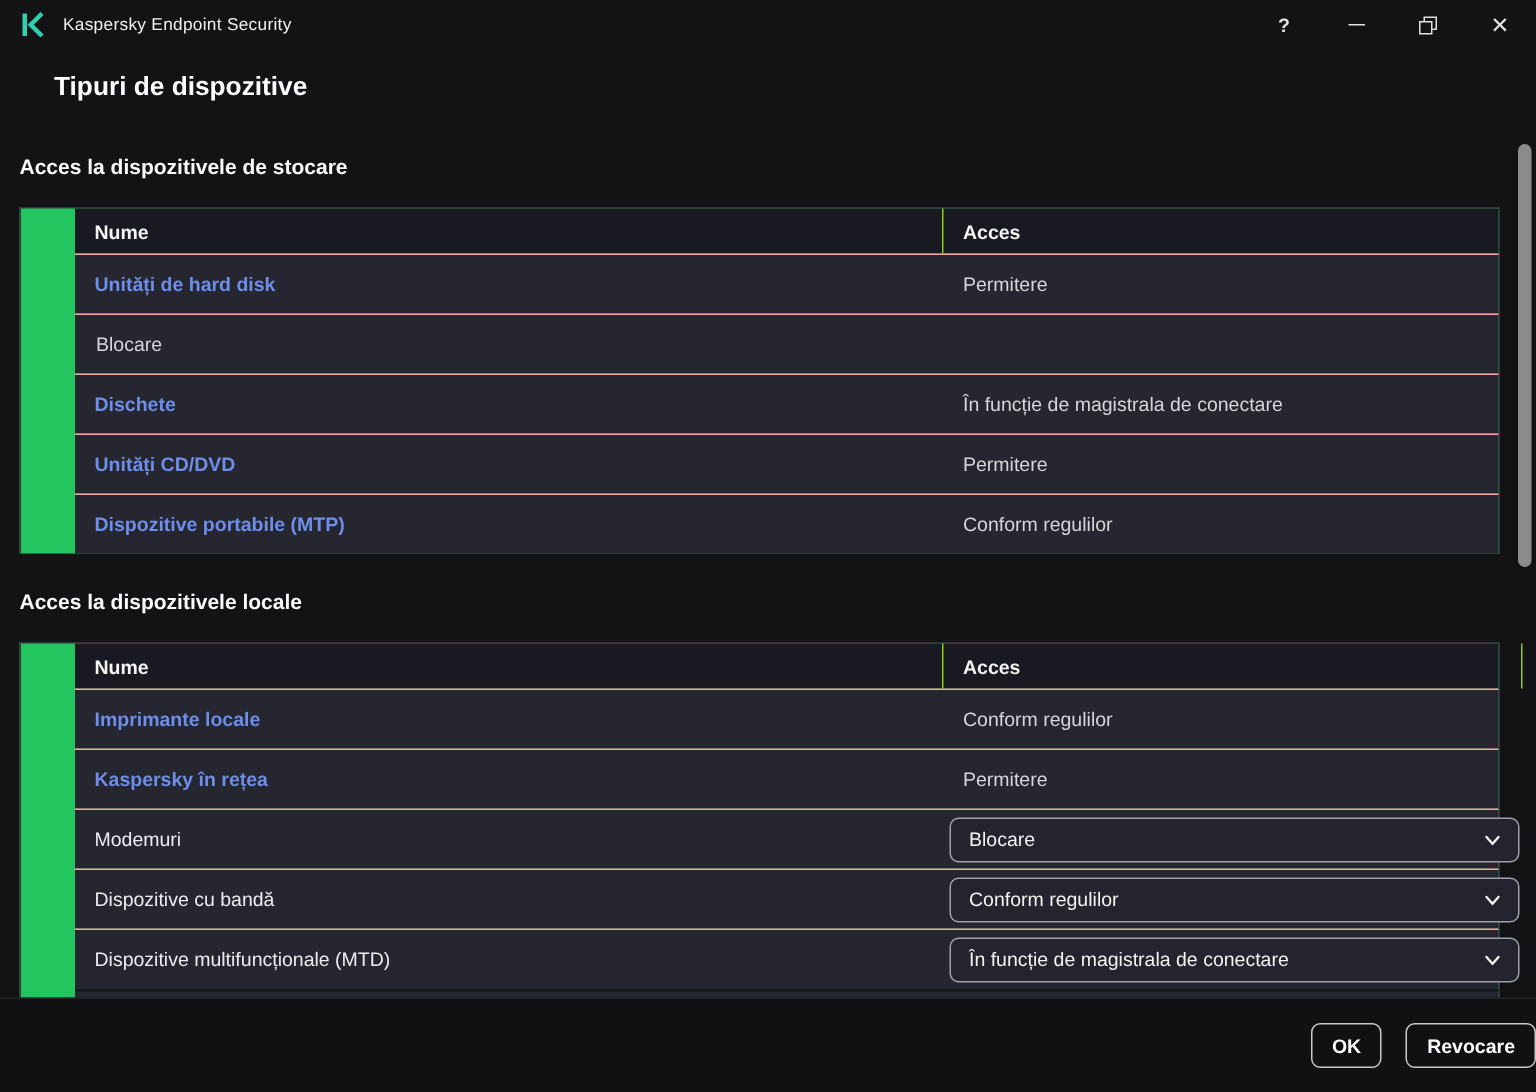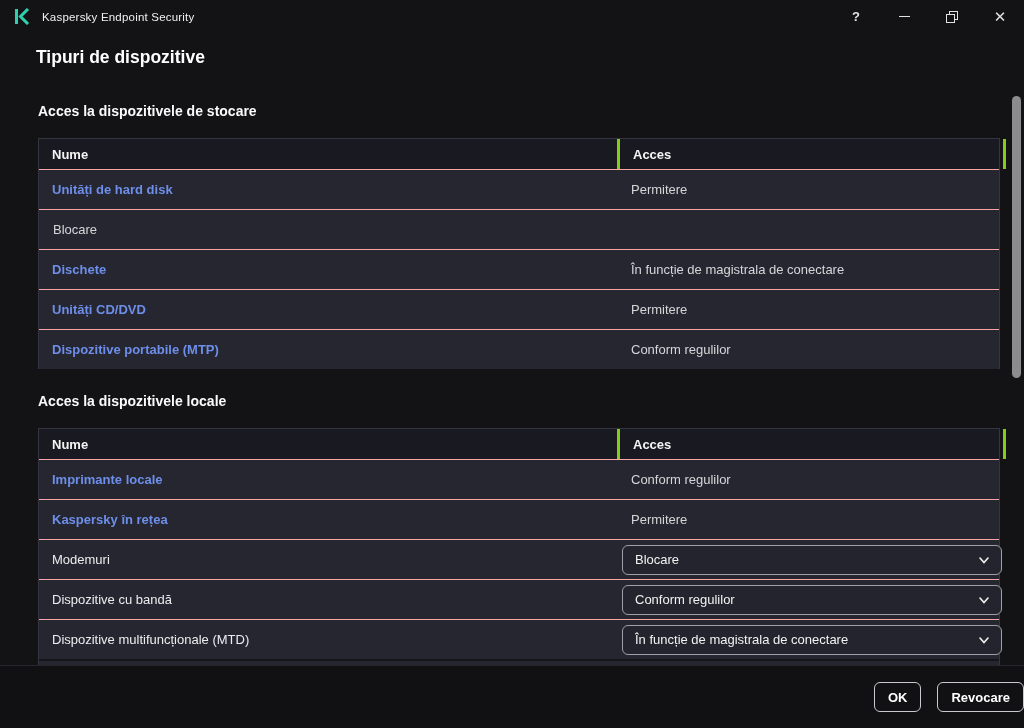--- a/index.html
+++ b/index.html
@@ -41,44 +41,45 @@
     position: absolute; left: 0; bottom: 0; width: 9px; height: 9px;
     border: 1.2px solid #e2e2e2; background: #131316;
   }
   .close-x { font-size: 15px; }
 
   
   .page-title {
     font-size: 17.5px; font-weight: bold; color: #ffffff;
     margin: 14px 0 0 36px;
   }
-  .content { margin: 0 24px 0 38px; }
+  .content { margin: 0 24px 0 13px; }
   .section-heading {
     font-size: 14px; font-weight: bold; color: #fafafa;
   }
   .section-heading.first { margin-top: 35px; }
   .section-heading.second { margin-top: 24px; }
 
   
   .device-table {
     margin-top: 19px;
     border: 1px solid #35353f;
     border-bottom: none;
     background: #22c55e;
+    padding-left: 36px;
   }
   .t-head {
     display: grid; grid-template-columns: 578px 386px 1fr;
     height: 30px; background: #191921;
   }
   .t-head .th {
     display: flex; align-items: center;
     font-size: 13px; font-weight: bold; color: #f4f4f4;
     padding-left: 13px;
   }
-  .t-head .th + .th { border-left: 3px solid #84cc16; }
+  .t-head .th + .th { border-left: 1px solid #84cc16; }
   .t-row {
     display: grid; grid-template-columns: 578px 386px 1fr;
     height: 40px; background: #262630;
     border-top: 1px solid #fca5a5;
   }
   .t-row:first-of-type { border-top: none; }
   .cell { display: flex; align-items: center; font-size: 13px; }
   .cell.name { padding-left: 13px; }
   .cell.access { padding-left: 14px; color: #d6d6da; }
   a.device-link {

